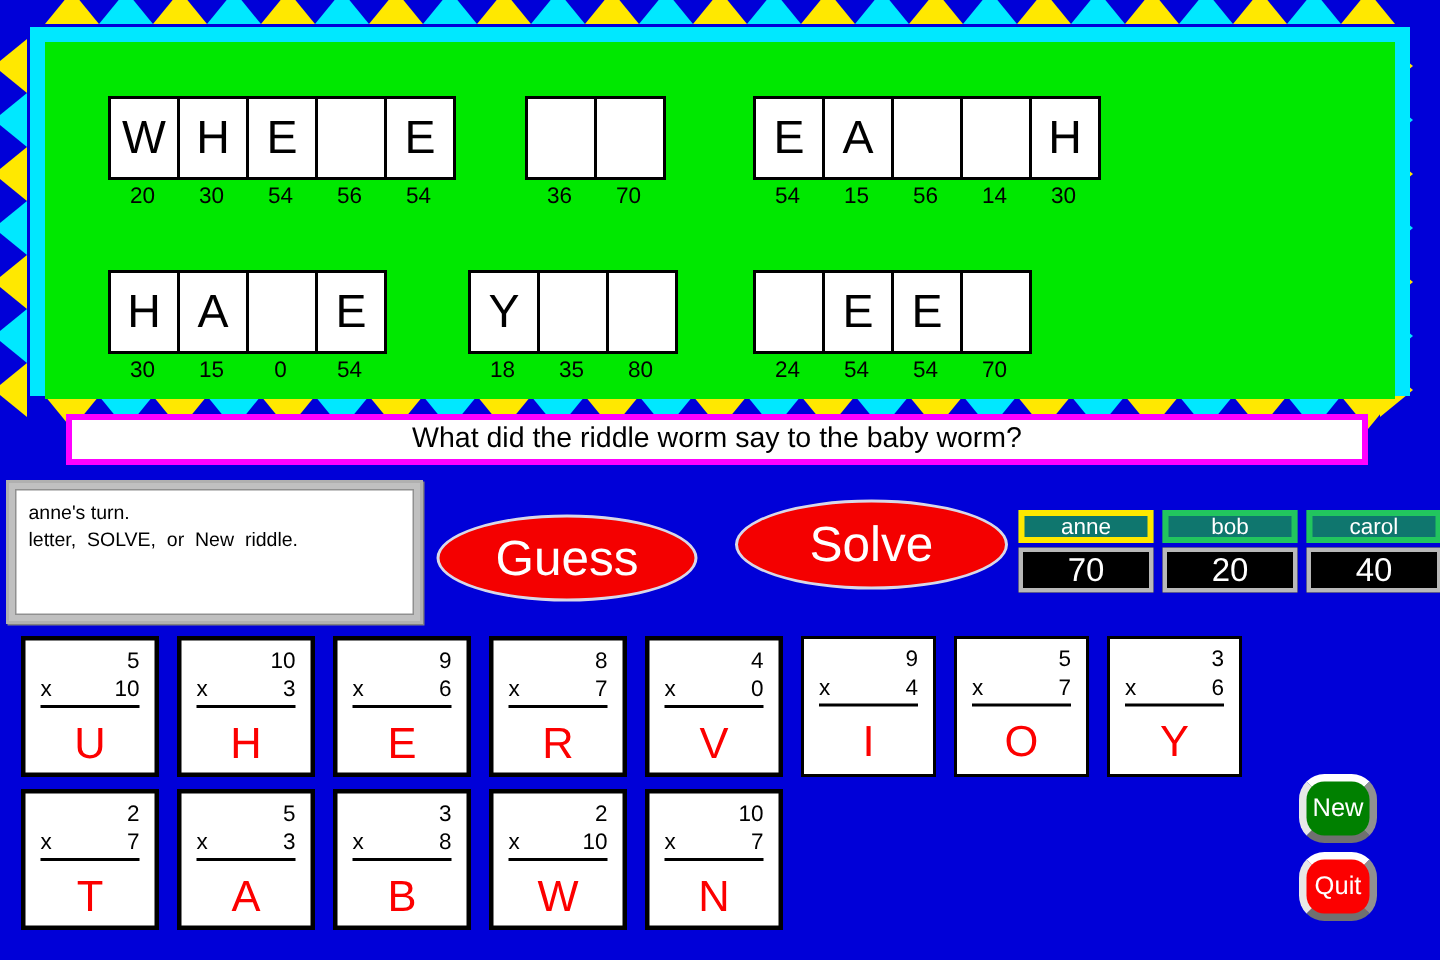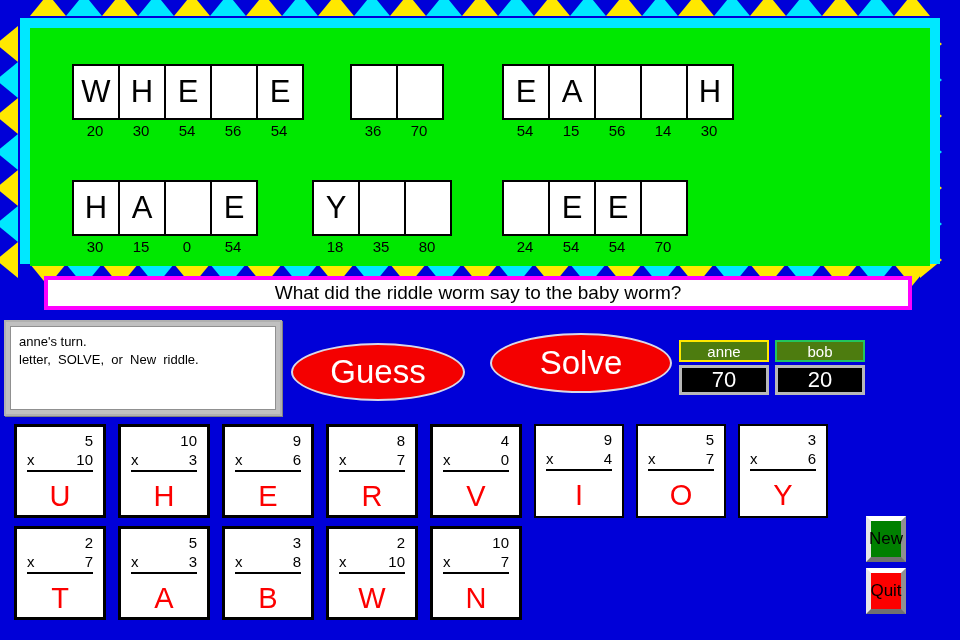--- a/index.html
+++ b/index.html
@@ -89,23 +89,23 @@
     display:flex;align-items:center;justify-content:center;
     color:#fff;font-size:33px;box-sizing:border-box;
   }
   #guessbtn{left:291px;top:343px;width:174px;height:58px;}
   #solvebtn{left:490px;top:333px;width:182px;height:60px;}
   
   #scoreboard{position:absolute;left:679px;top:340px;display:flex;gap:6px;}
   .player{display:flex;flex-direction:column;gap:3px;}
   .pname{
     width:90px;height:22px;box-sizing:border-box;
-    background:#4d7c0f;color:#fff;font-size:15px;
+    background:#0f766e;color:#fff;font-size:15px;
     display:flex;align-items:center;justify-content:center;
-    border:2px solid #22c55e;
+    border:4px solid #22c55e;
   }
   .pname.active{border-color:#ffe800;}
   .pscore{
     width:90px;height:30px;box-sizing:border-box;
     background:#000;color:#fff;font-size:22px;
     display:flex;align-items:center;justify-content:center;
     border:3px solid #b8b8b8;
   }
   
   #tiles{position:absolute;left:14px;top:424px;}
@@ -118,25 +118,25 @@
   .tile.thin{border-width:2px;width:90px;}
   .prob{padding:4px 10px 0 10px;font-size:15px;color:#000;}
   .prow{display:flex;justify-content:flex-end;height:18px;align-items:center;}
   .prow2{display:flex;align-items:center;height:20px;border-bottom:2px solid #000;padding-bottom:1px;}
   .prow2 .op{margin-right:auto;}
   .tletter{
     text-align:center;color:#fc0000;font-size:29px;margin-top:8px;
   }
   
   #newbtn,#quitbtn{
-    position:absolute;width:40px;height:46px;box-sizing:border-box;
+    position:absolute;width:52px;height:46px;box-sizing:border-box;
     display:flex;align-items:center;justify-content:center;
-    color:#000000;font-size:17px;
+    color:#ffffff;font-size:17px;
     border-top:5px solid #fff;border-left:5px solid #e8e8e8;
-    border-right:5px solid #909090;border-bottom:5px solid #707070;
+    border-right:5px solid #909090;border-bottom:5px solid #707070;border-radius:17px;
   }
   #newbtn{left:866px;top:516px;background:#008000;}
   #quitbtn{left:866px;top:568px;background:#fc0000;}
 </style>
 </head>
 <body>
 
 <div id="frame">
   <div class="teethrow" id="teeth-top" style="left:20px;top:-14px;">
       <div class="tooth up" style="background: rgb(255, 232, 0);"></div>
@@ -320,20 +320,24 @@
 
 <div id="scoreboard">
   <div class="player">
     <div class="pname active">anne</div>
     <div class="pscore">70</div>
   </div>
   <div class="player">
     <div class="pname">bob</div>
     <div class="pscore">20</div>
   </div>
+  <div class="player">
+    <div class="pname">carol</div>
+    <div class="pscore">40</div>
+  </div>
 </div>
 
 <div id="tiles">
   <div class="tilerow" id="tilerow1">
       <div class="tile">
         <div class="prob">
           <div class="prow">
             <span>5</span>
           </div>
           <div class="prow2">

